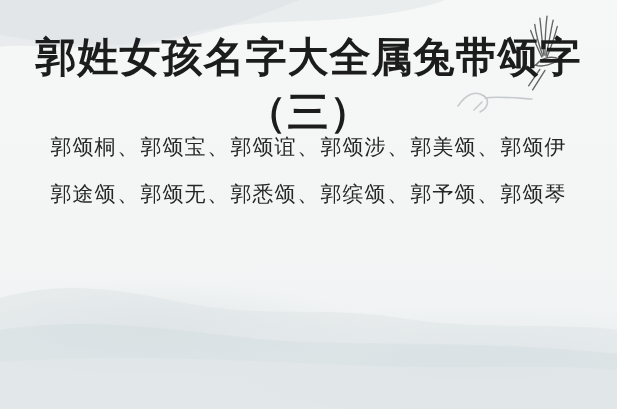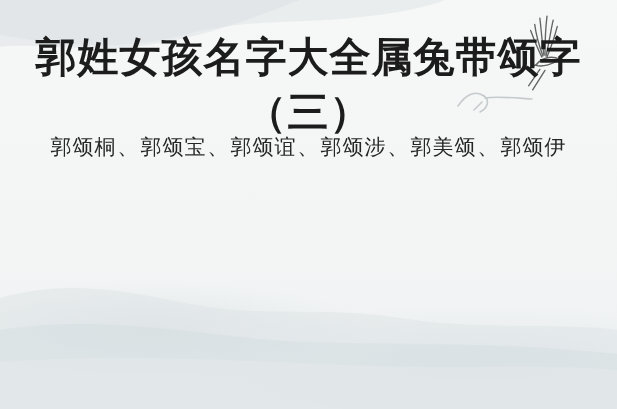--- a/index.html
+++ b/index.html
@@ -82,15 +82,18 @@
 
   <div class="rows">
 
     <div class="name-row">
       <span>郭颂桐</span><span class="sep">、</span><span>郭颂宝</span><span class="sep">、</span><span>郭颂谊</span><span class="sep">、</span><span>郭颂涉</span><span class="sep">、</span><span>郭美颂</span><span class="sep">、</span><span>郭颂伊</span>
     </div>
 
 
 
 
+    <div class="name-row">
+      <span>郭途颂</span><span class="sep">、</span><span>郭颂无</span><span class="sep">、</span><span>郭悉颂</span><span class="sep">、</span><span>郭缤颂</span><span class="sep">、</span><span>郭予颂</span><span class="sep">、</span><span>郭颂琴</span>
+    </div>
 
   </div>
 </div>
 
 </body></html>

